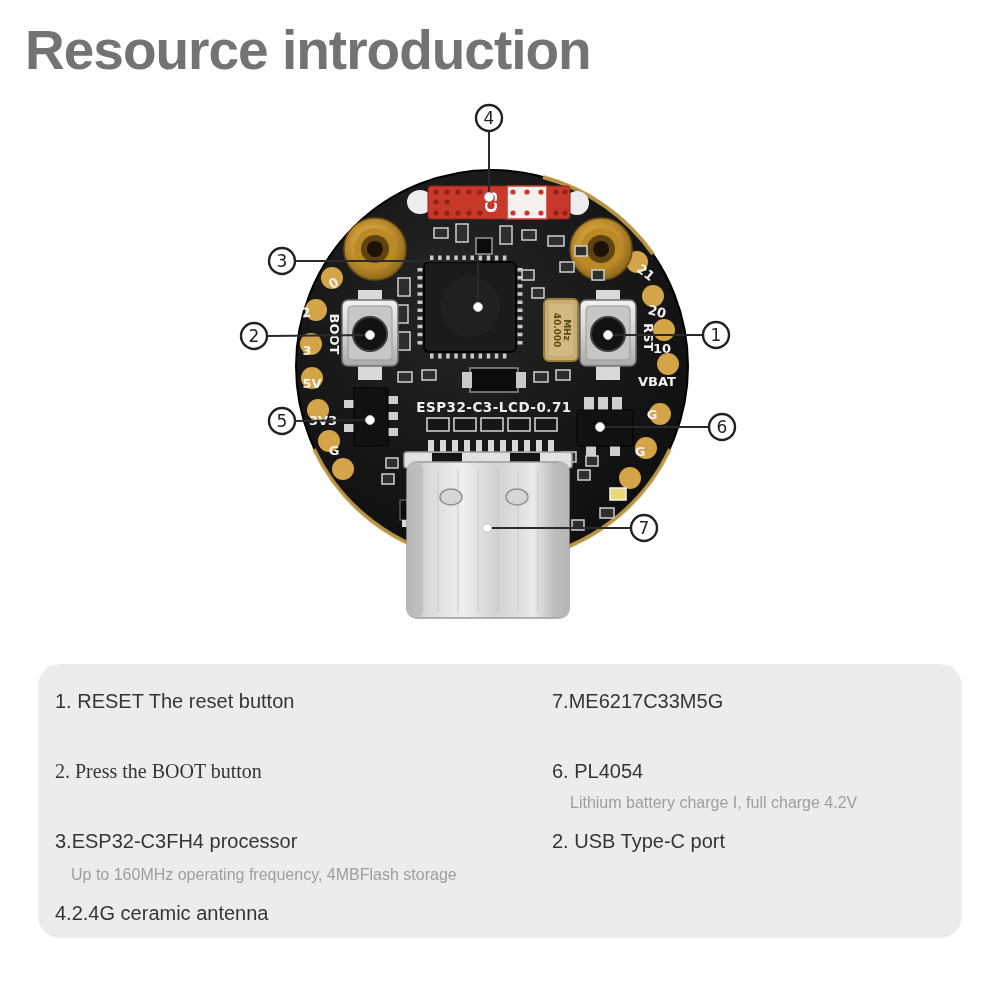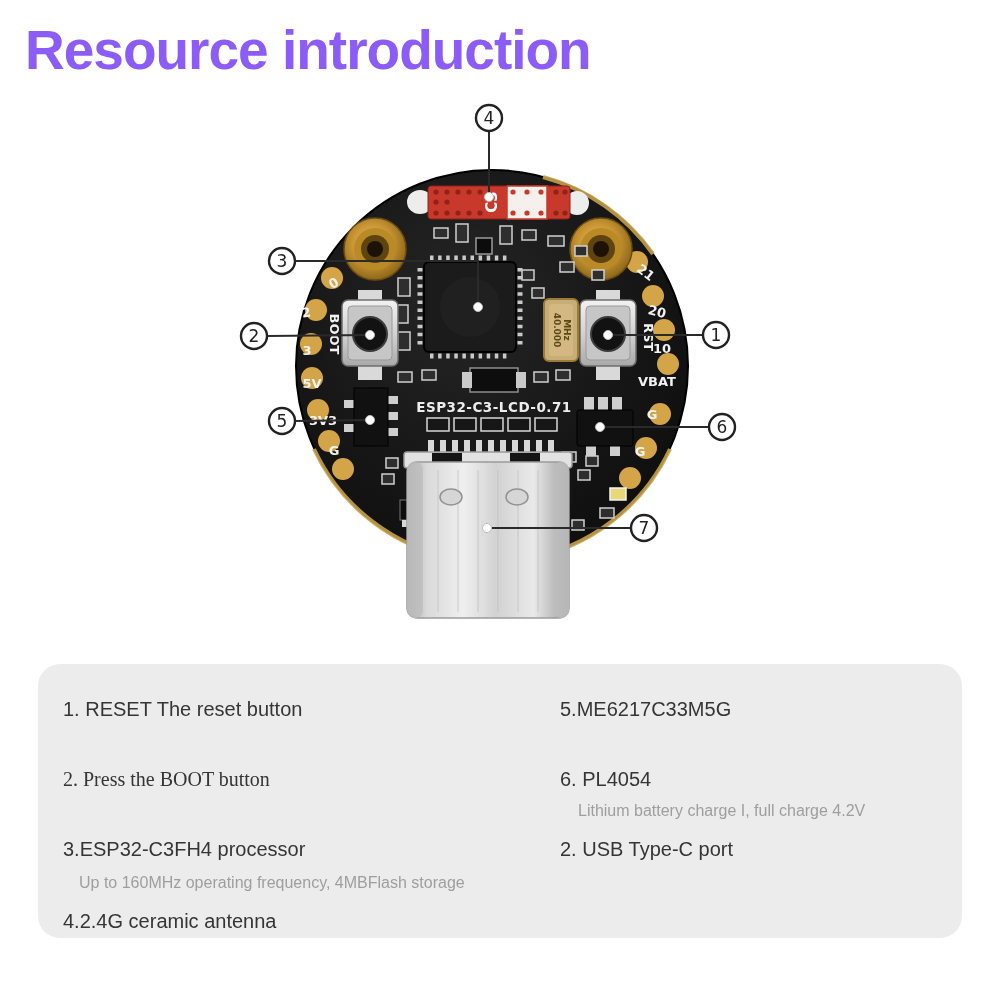--- a/index.html
+++ b/index.html
@@ -1,20 +1,20 @@
 <!DOCTYPE html>
 <html><head>
 <meta charset="utf-8">
 <style>
   html,body{margin:0;padding:0;background:#fff;}
   body{width:1000px;height:1000px;position:relative;font-family:"Liberation Sans",sans-serif;overflow:hidden;}
-  .page-title{position:absolute;left:25px;top:18px;margin:0;font-size:55px;font-weight:700;letter-spacing:-1px;color:#8b5cf6;}
+  .page-title{position:absolute;left:25px;top:18px;margin:0;font-size:55px;font-weight:700;letter-spacing:-1px;color:#737373;}
   .board-svg{position:absolute;left:0;top:0;width:1000px;height:1000px;}
   .legend{position:absolute;left:38px;top:664px;width:924px;height:274px;background:#ececec;border-radius:22px;}
-  .li{position:absolute;margin:8px;white-space:nowrap;}
+  .li{position:absolute;margin:0;white-space:nowrap;}
   .li-title{font-size:20px;font-weight:500;color:#353535;}
   .li-desc{font-size:16px;color:#9e9e9e;}
   text{font-family:"DejaVu Sans","Liberation Sans",sans-serif;}
   .pinlab{font-size:13px;font-weight:bold;fill:#f2f2f2;}
   .silks{font-size:13.5px;font-weight:bold;fill:#ededed;letter-spacing:.5px;}
   .callout-line{stroke:#2a2a2a;stroke-width:2;fill:none;}
   .callout-circ{fill:#fff;stroke:#222;stroke-width:2.4;}
   .callout-num{font-size:17px;font-weight:500;fill:#222;text-anchor:middle;}
   .callout-dot{fill:#fff;stroke:#bdbdbd;stroke-width:1;}
   .pad{fill:#d8d8d8;}
@@ -315,19 +315,19 @@
 <div class="legend">
   <p class="li li-title" style="left:17px;top:26px;">1. RESET The reset button</p>
 
   <p class="li li-title" style="left:17px;top:96px;font-family:Liberation Serif, serif;">2. Press the BOOT button</p>
 
   <p class="li li-title" style="left:17px;top:166px;">3.ESP32-C3FH4 processor</p>
   <p class="li li-desc" style="left:33px;top:202px;">Up to 160MHz operating frequency, 4MBFlash storage</p>
 
   <p class="li li-title" style="left:17px;top:238px;">4.2.4G ceramic antenna</p>
 
-  <p class="li li-title" style="left:514px;top:26px;">5.ME6217C33M5G</p>
+  <p class="li li-title" style="left:514px;top:26px;">7.ME6217C33M5G</p>
 
   <p class="li li-title" style="left:514px;top:96px;">6. PL4054</p>
   <p class="li li-desc" style="left:532px;top:130px;">Lithium battery charge I, full charge 4.2V</p>
 
   <p class="li li-title" style="left:514px;top:166px;">2. USB Type-C port</p>
 </div>
 
 </body></html>

